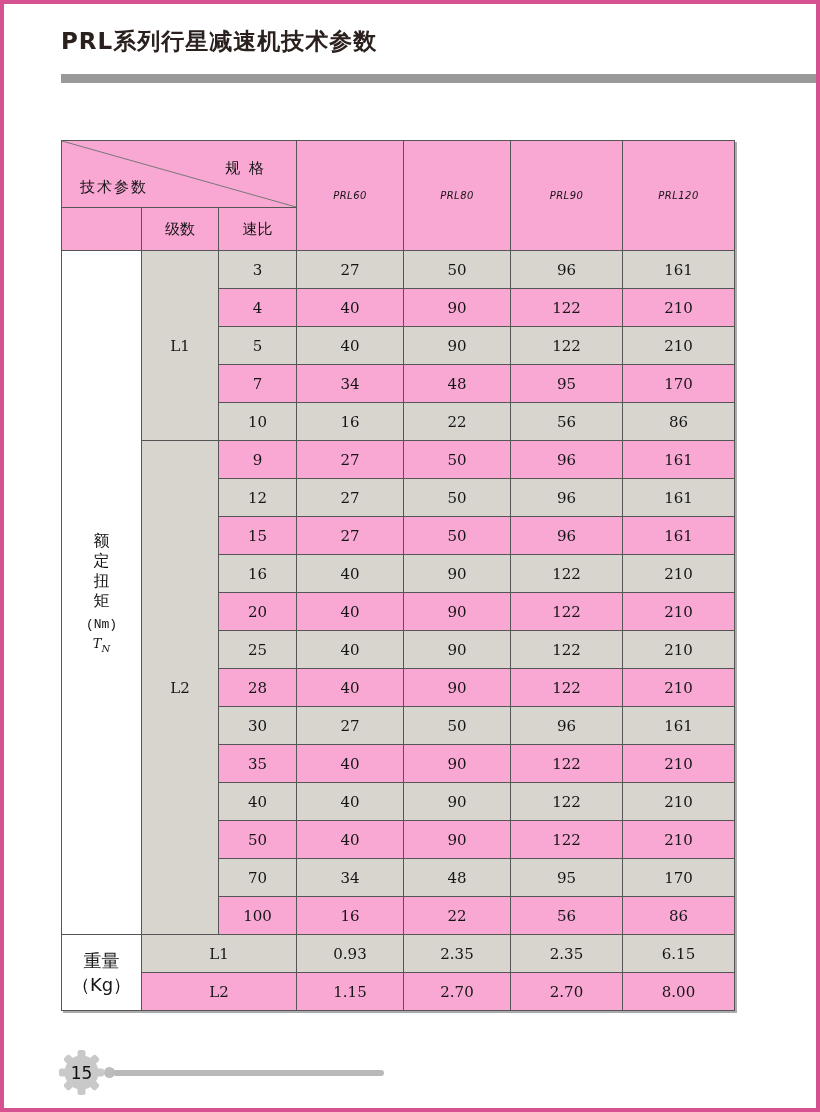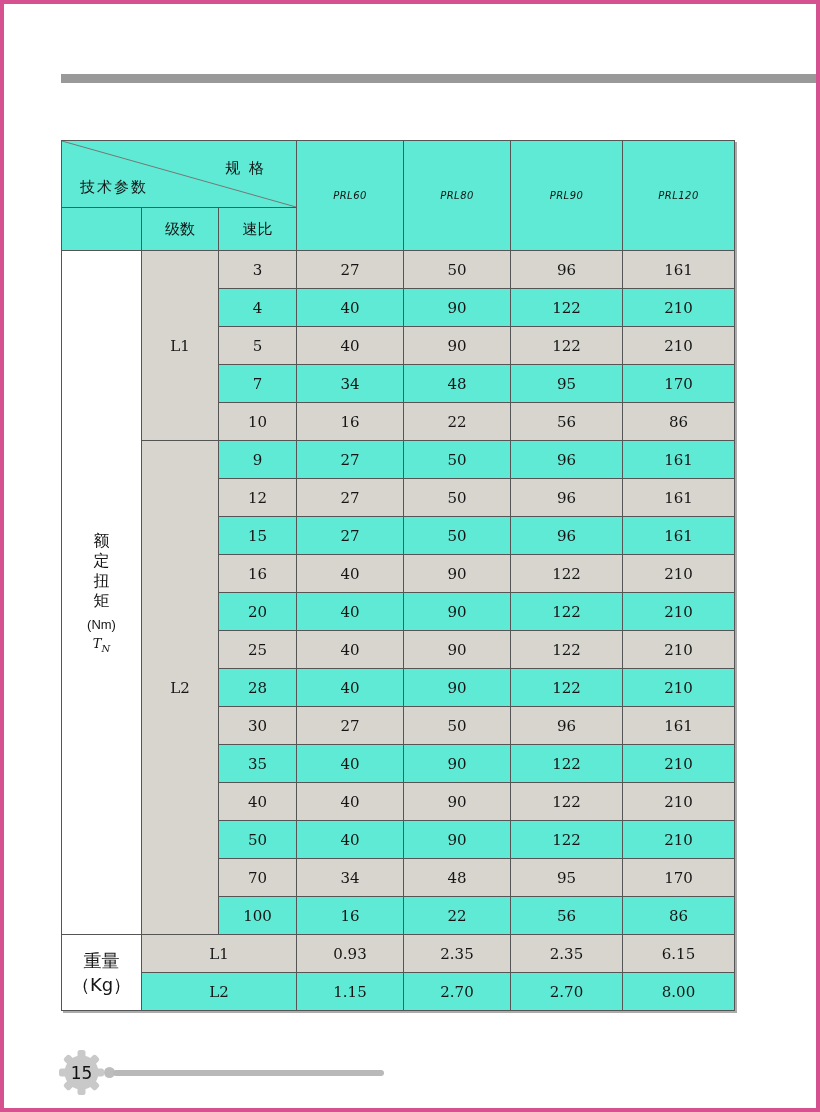--- a/index.html
+++ b/index.html
@@ -11,60 +11,61 @@
   .page{position:absolute;inset:4px;background:#ffffff;}
   .page-title{
     position:absolute;left:57px;top:22px;
     font-family:"DejaVu Sans",sans-serif;font-weight:bold;
     font-size:23px;letter-spacing:1px;color:#2a211e;white-space:nowrap;
   }
   .title-bar{position:absolute;left:57px;right:0;top:70px;height:9px;background:#9a999a;}
 
   table.spec{
     position:absolute;left:57px;top:136px;width:673px;
-    border-collapse:collapse;table-layout:fixed;background:#5eead4;
+    border-collapse:collapse;table-layout:fixed;background:#f9a8d4;
     box-shadow:2px 2px 0 #ababab;
   }
   table.spec td{
     border:1px solid #555;padding:0;margin:0;
     text-align:center;vertical-align:middle;color:#151515;
   }
   tr.hdr1 td{height:66px;}
   tr.hdr2 td{height:42px;}
   tbody.rows tr{height:38px;}
   .cjk{font-family:"DejaVu Sans",sans-serif;font-size:15px;}
   .colhdr{font-family:"DejaVu Sans",sans-serif;font-size:10px;letter-spacing:.5px;font-style:italic;}
   .num{font-family:"DejaVu Serif",serif;font-size:15px;}
   .shaded{background:#d8d5ce;}
   .stage-cell{background:#d8d5ce;font-family:"DejaVu Serif",serif;font-size:15px;}
   .diag{position:relative;}
   .diag svg{position:absolute;inset:0;width:100%;height:100%;}
   .corner-spec{position:absolute;top:18px;right:30px;font-size:15px;letter-spacing:2px;}
   .corner-params{position:absolute;bottom:10px;left:18px;font-size:15px;letter-spacing:2px;}
   .torque-cell{background:#fff;}
   .vchars div{font-size:16px;line-height:20px;font-family:"DejaVu Sans",sans-serif;}
-  .vunit{font-size:13px;margin-top:6px;font-family:Liberation Sans, sans-serif;}
+  .vunit{font-size:13px;margin-top:6px;font-family:Liberation Mono, monospace;}
   .vsym{font-size:13px;margin-top:4px;font-family:"DejaVu Serif",serif;font-style:italic;text-align:center;}
   .vsym sub{font-size:10px;font-style:italic;}
   .weight-label{font-size:18px;background:#fff;}
 
   .gear-wrap{position:absolute;left:54px;top:1045px;width:47px;height:47px;}
   .gear-wrap svg{position:absolute;inset:0;}
   .page-num{
     position:absolute;inset:0;display:flex;align-items:center;justify-content:center;
     font-size:17px;color:#111;font-family:"DejaVu Sans",sans-serif;
   }
   .footer-dot{position:absolute;left:100px;top:1063px;width:11px;height:11px;border-radius:50%;background:#bdbdbd;}
   .footer-line{position:absolute;left:109px;top:1066px;width:271px;height:6px;border-radius:3px;background:#b9b9b9;}
 </style>
 </head>
 <body>
 
 <div class="page">
 
+  <div class="page-title">PRL系列行星减速机技术参数</div>
   <div class="title-bar"></div>
 
   <table class="spec">
     <colgroup>
       <col style="width:80px">
         <col style="width:77px">
         <col style="width:78px">
       <col style="width:107px">
         <col style="width:107px">
         <col style="width:112px">

